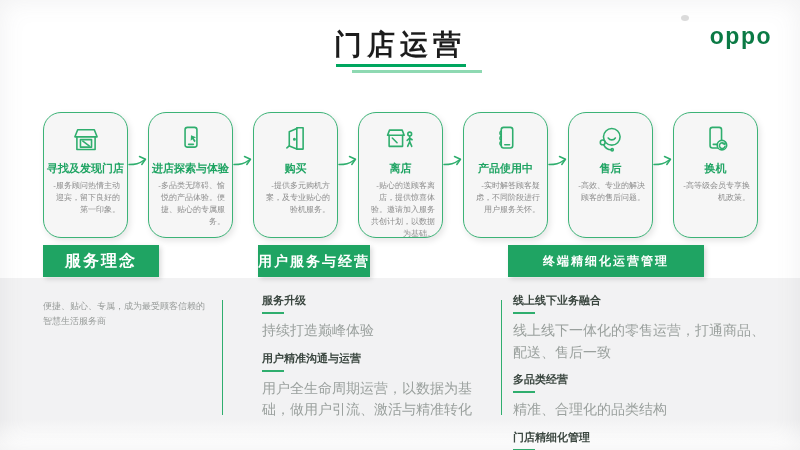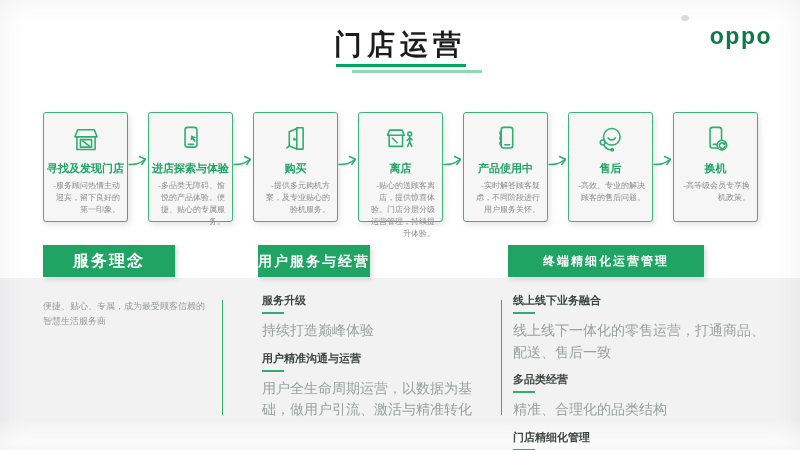--- a/index.html
+++ b/index.html
@@ -22,22 +22,22 @@
   .underline-light{ position:absolute; left:352px; top:70px; width:130px; height:3px; background:#8ed9b2; }
   .logo {
     position:absolute; top:23px; right:28px; font-size:23px; font-weight:bold;
     color:#0b7a45; letter-spacing:1.5px;
   }
   .dot-artifact { position:absolute; left:681px; top:15px; width:8px; height:6px;
     border-radius:50%; background:#d6d6d6; opacity:.85; }
   
   .flow { position:absolute; left:43px; top:112px; display:flex; }
   .card {
-    width:85px; height:110px; background:#f6f6f6;
-    border:1.5px solid #3cb377; border-radius:3px;
+    width:85px; height:126px; background:#f6f6f6;
+    border:1.5px solid #3cb377; border-radius:18px;
     box-shadow:2px 3px 6px rgba(0,0,0,.10);
     display:flex; flex-direction:column; align-items:center;
     padding-top:8px;
   }
   .card-icon { height:38px; display:flex; align-items:center; justify-content:center; }
   .card-icon svg { stroke:#2fae6e; fill:none; stroke-width:2; stroke-linecap:round; stroke-linejoin:round; }
   .card-title {
     margin-top:2px; font-size:11px; font-weight:bold; color:#1fa463;
     white-space:nowrap; text-align:center;
   }
@@ -50,21 +50,21 @@
   
   .panel {
     position:absolute; left:0; top:278px; width:800px; height:166px;
     background:linear-gradient(#f2f2f3 0%, #f2f2f3 85%, rgba(242,242,243,0) 100%);
   }
   .section-header {
     position:absolute; top:245px; height:32px; background:#1fa463;
     color:#ffffff; font-weight:bold; text-align:center; line-height:32px;
     letter-spacing:2px; box-shadow:2px 2px 5px rgba(0,0,0,.15);
   }
-  .sh1 { left:43px;  width:132px; font-size:16px; }
+  .sh1 { left:43px;  width:116px; font-size:16px; }
   .sh2 { left:258px; width:112px; font-size:14px; }
   .sh3 { left:508px; width:196px; font-size:12px; }
   .col { position:absolute; top:293px; }
   .col1 { left:43px;  width:170px; }
   .col2 { left:262px; width:228px; }
   .col3 { left:513px; width:252px; }
   .col .plain-body { font-size:9px; color:#979b99; line-height:1.7; margin-top:6px; }
   .item-heading { font-size:11px; font-weight:bold; color:#3a463f; }
   .item-underline { width:22px; height:2px; background:#2fae6e; margin:4px 0 6px 0; }
   .item-body { font-size:14px; color:#9aa09d; line-height:1.55; margin-bottom:9px; }
@@ -147,21 +147,21 @@
       <div class="card-icon">
         <svg width="38" height="38" viewBox="0 0 48 48">
           <path d="M7 18 L9.5 11.5 H25.5 L28 18 Z"></path>
           <path d="M9 18 V32 H26 V18"></path>
           <path d="M13 21.5 L19 27.5"></path>
           <circle cx="35" cy="16.5" r="2.4"></circle>
           <path d="M35 19.5 v6.5 M35 21.5 l-3.2 3 M35 21.5 l3 2.2 M35 26 l-2.6 6 M35 26 l2.6 6"></path>
         </svg>
       </div>
       <div class="card-title">离店</div>
-      <div class="card-desc">-贴心的送顾客离店，提供惊喜体验。门店分层分级运营管理，持续提升体验。</div>
+      <div class="card-desc">-贴心的送顾客离店，提供惊喜体验。邀请加入服务共创计划，以数据为基础。</div>
     </div>
 
     <div class="arrow">
       <svg width="20" height="18" viewBox="0 0 20 18">
           <path d="M1 12.5 C7 12.5 11 12 17 7.5"></path>
           <path d="M11.5 4.5 L17.5 7.3 L13.8 12.5"></path>
         </svg>
     </div>
 
     <div class="card">

